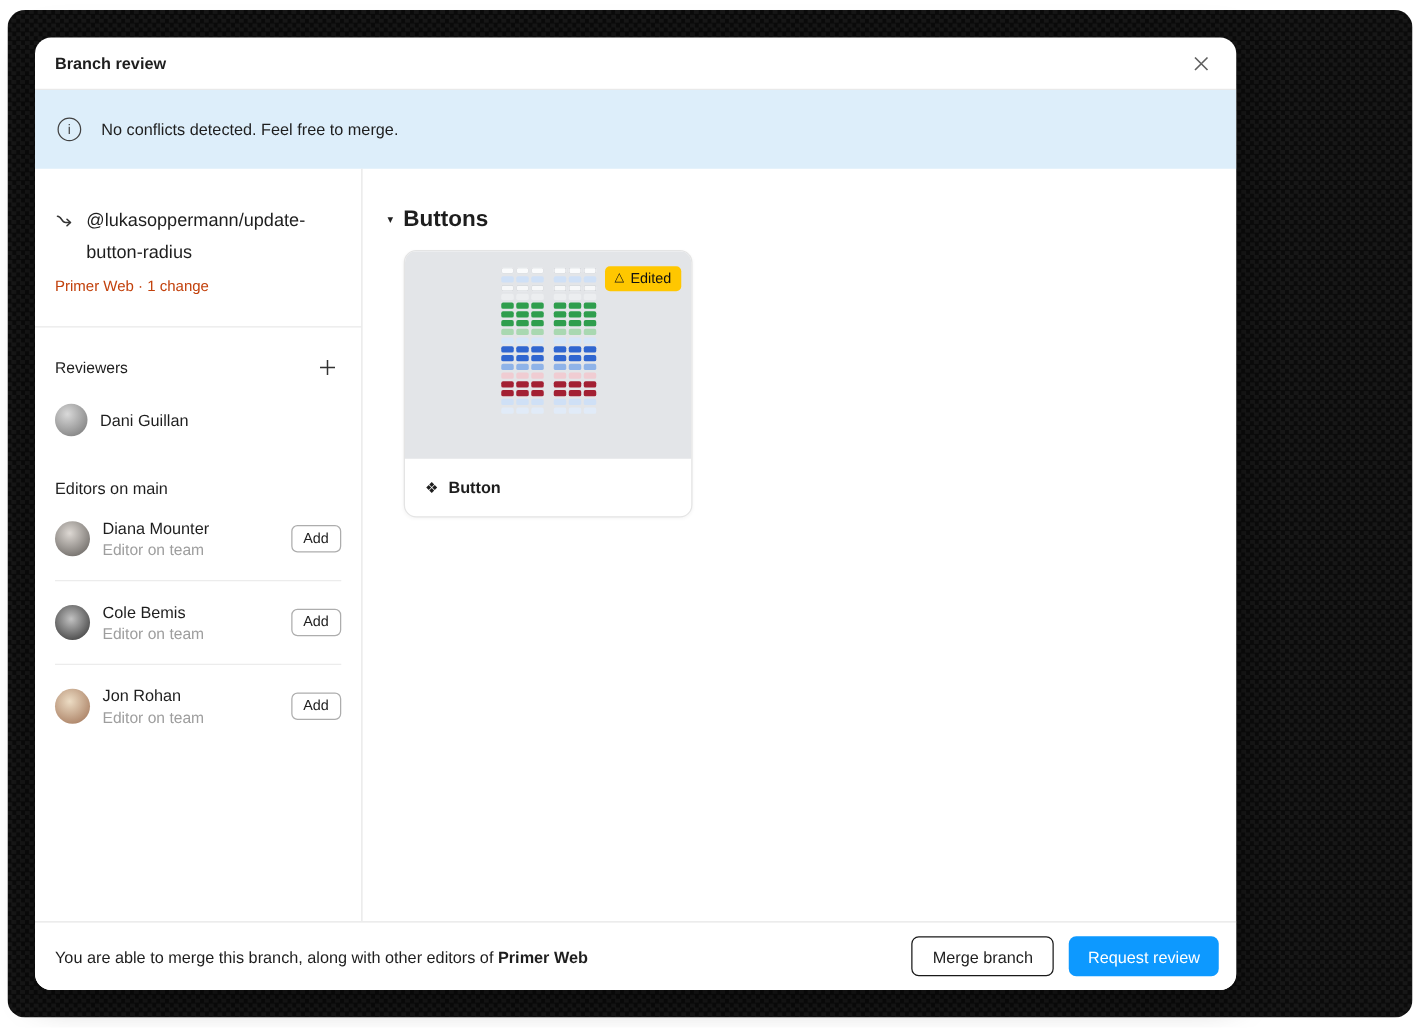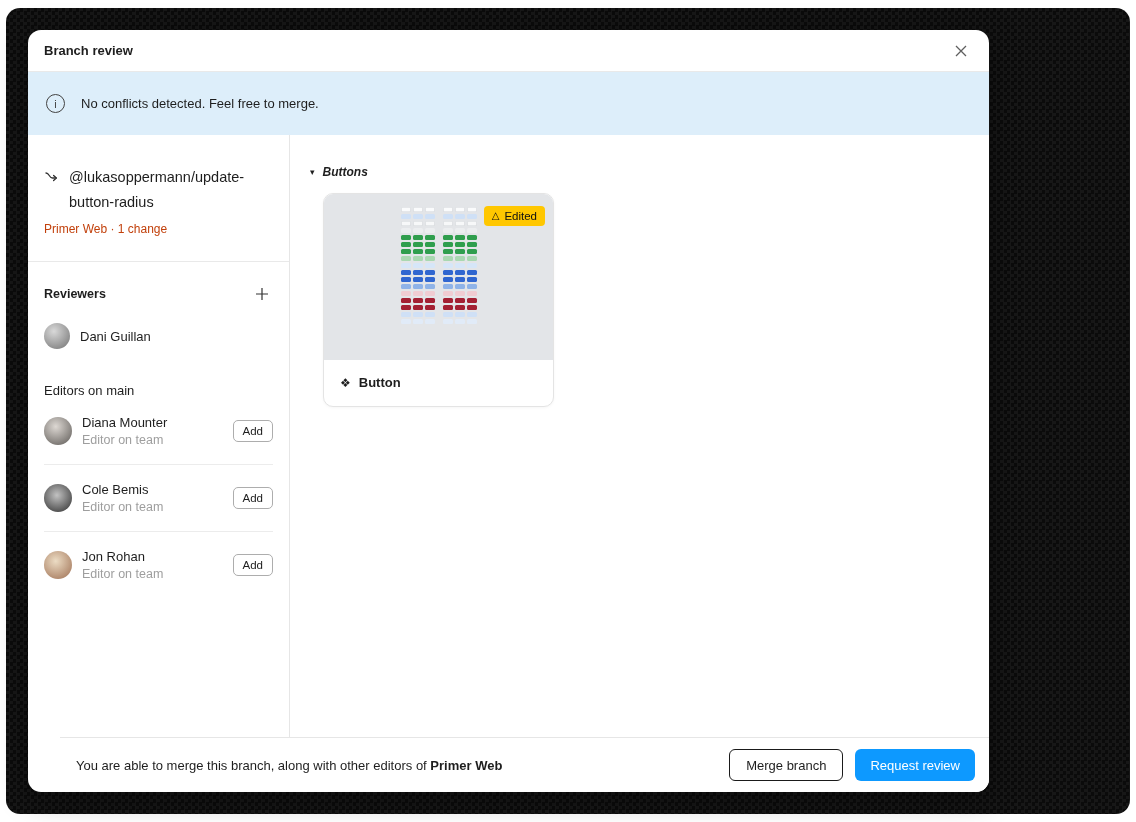--- a/index.html
+++ b/index.html
@@ -38,21 +38,21 @@
   .sidebar { width:262px; flex:0 0 262px; border-right:1px solid #e6e6e6; padding:30px 16px 0; }
 
   .branch-row { display:flex; gap:9px; }
   .branch-icon { margin-top:4px; flex:0 0 16px; }
   .branch-name { font-size:14.5px; font-weight:500; line-height:25px; width:182px; word-break:break-all; }
   .branch-meta { font-size:12px; color:#c2410c; margin-top:7px; }
 
   .side-divider { border:none; border-top:1px solid #e9e9e9; margin:25px -16px 0; }
 
   .reviewers-header { margin-top:21px; display:flex; align-items:center; }
-  .reviewers-header .hd { font-size:12.5px; font-weight:700; }
+  .reviewers-header .hd { font-size:12.5px; font-weight:400; }
   .plus-btn { margin-left:auto; width:22px; height:22px; border:none; background:none; display:grid; place-items:center; cursor:pointer; }
   .plus-btn svg { stroke:#333; }
 
   .avatar { border-radius:50%; flex-shrink:0; }
   .av-dani  { width:26px; height:26px; background:radial-gradient(circle at 38% 32%, #d9d9d9, #8b8b8b 75%); }
   .av-diana { width:28px; height:28px; background:radial-gradient(circle at 42% 34%, #ddd8d3, #787470 78%); }
   .av-cole  { width:28px; height:28px; background:radial-gradient(circle at 46% 40%, #c2c2c2, #4c4c4c 78%); }
   .av-jon   { width:28px; height:28px; background:radial-gradient(circle at 42% 36%, #ecdcc4, #ad8468 80%); }
 
   .reviewer-row { margin-top:18px; display:flex; align-items:center; gap:10px; font-size:13px; font-weight:500; }
@@ -62,40 +62,40 @@
   .editor-row { display:flex; align-items:center; gap:10px; padding:17px 0; border-bottom:1px solid #ececec; }
   .editor-row:last-child { border-bottom:none; }
   .editor-text .nm { font-size:13px; font-weight:500; }
   .editor-text .rl { font-size:12.5px; color:#9e9e9e; margin-top:3px; }
   .add-btn { margin-left:auto; height:22px; padding:0 9px; background:#fff; border:1px solid #adadad; border-radius:5px; font-size:11.5px; color:#1e1e1e; cursor:pointer; font-family:inherit; }
 
   
   .main { flex:1 1 auto; padding:30px 0 0 20px; }
   .section-header { display:flex; align-items:center; gap:8px; cursor:pointer; }
   .collapse-tri { font-size:9px; color:#1e1e1e; line-height:1; }
-  .section-label { font-size:12px; font-weight:700;font-style:italic; }
+  .section-label { font-size:18px; font-weight:700; }
 
   .card { margin:14px 0 0 13px; width:231px; background:#fff; border:1px solid #e4e4e4; border-radius:10px; overflow:hidden; box-shadow:0 1px 3px rgba(0,0,0,.04); cursor:pointer; }
   .preview { height:166px; background:#e3e5e8; position:relative; display:flex; justify-content:center; }
   .badge { position:absolute; top:12px; right:8px; height:20px; background:#ffc700; border-radius:4px; display:flex; align-items:center; gap:5px; padding:0 8px; font-size:11.5px; font-weight:500; color:#111; }
   .badge .warn { font-size:10px; line-height:1; }
   .pv-grid { margin-top:13px; }
   .pv-row { display:flex; margin-bottom:2px; }
   .pv-cell { width:10px; height:5px; border-radius:1.5px; margin-right:2px; }
   .pv-cell:nth-child(3) { margin-right:8px; }
   .pv-cell:nth-child(6) { margin-right:0; }
   .pv-cell.outline { box-shadow:inset 0 0 0 0.6px #d0d3d7; }
 
   .card-footer { padding:15px 16px 16px; }
   .comp-row { display:flex; align-items:center; gap:8px; font-size:13px; font-weight:600; }
   .comp-icon { font-size:12px; line-height:1; }
   .card-meta { margin-top:9px; font-size:13px; line-height:18px; color:#b9b9b9; }
 
   
-  .dlg-footer { flex:0 0 55px; height:55px; border-top:1px solid #e6e6e6; display:flex; align-items:center; padding:0 14px 0 16px; background:#fff;margin-left:32px; }
+  .dlg-footer { flex:0 0 55px; height:55px; border-top:1px solid #e6e6e6; display:flex; align-items:center; padding:0 14px 0 16px; background:#fff; }
   .footer-msg { font-size:13px; }
   .footer-msg b { font-weight:700; }
   .actions { margin-left:auto; display:flex; gap:12px; }
   .btn { height:32px; border-radius:6px; font-size:13px; font-weight:500; cursor:pointer; font-family:inherit; }
   .btn-secondary { padding:0 16px; background:#fff; border:1px solid #1a1a1a; color:#1e1e1e; }
   .btn-primary { padding:0 15px; background:#0d99ff; border:none; color:#fff; }
 </style>
 </head>
 <body>
 

